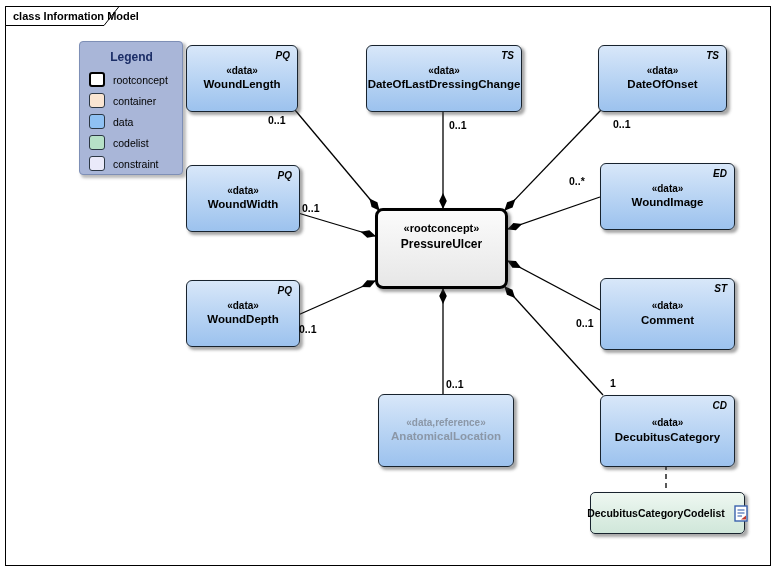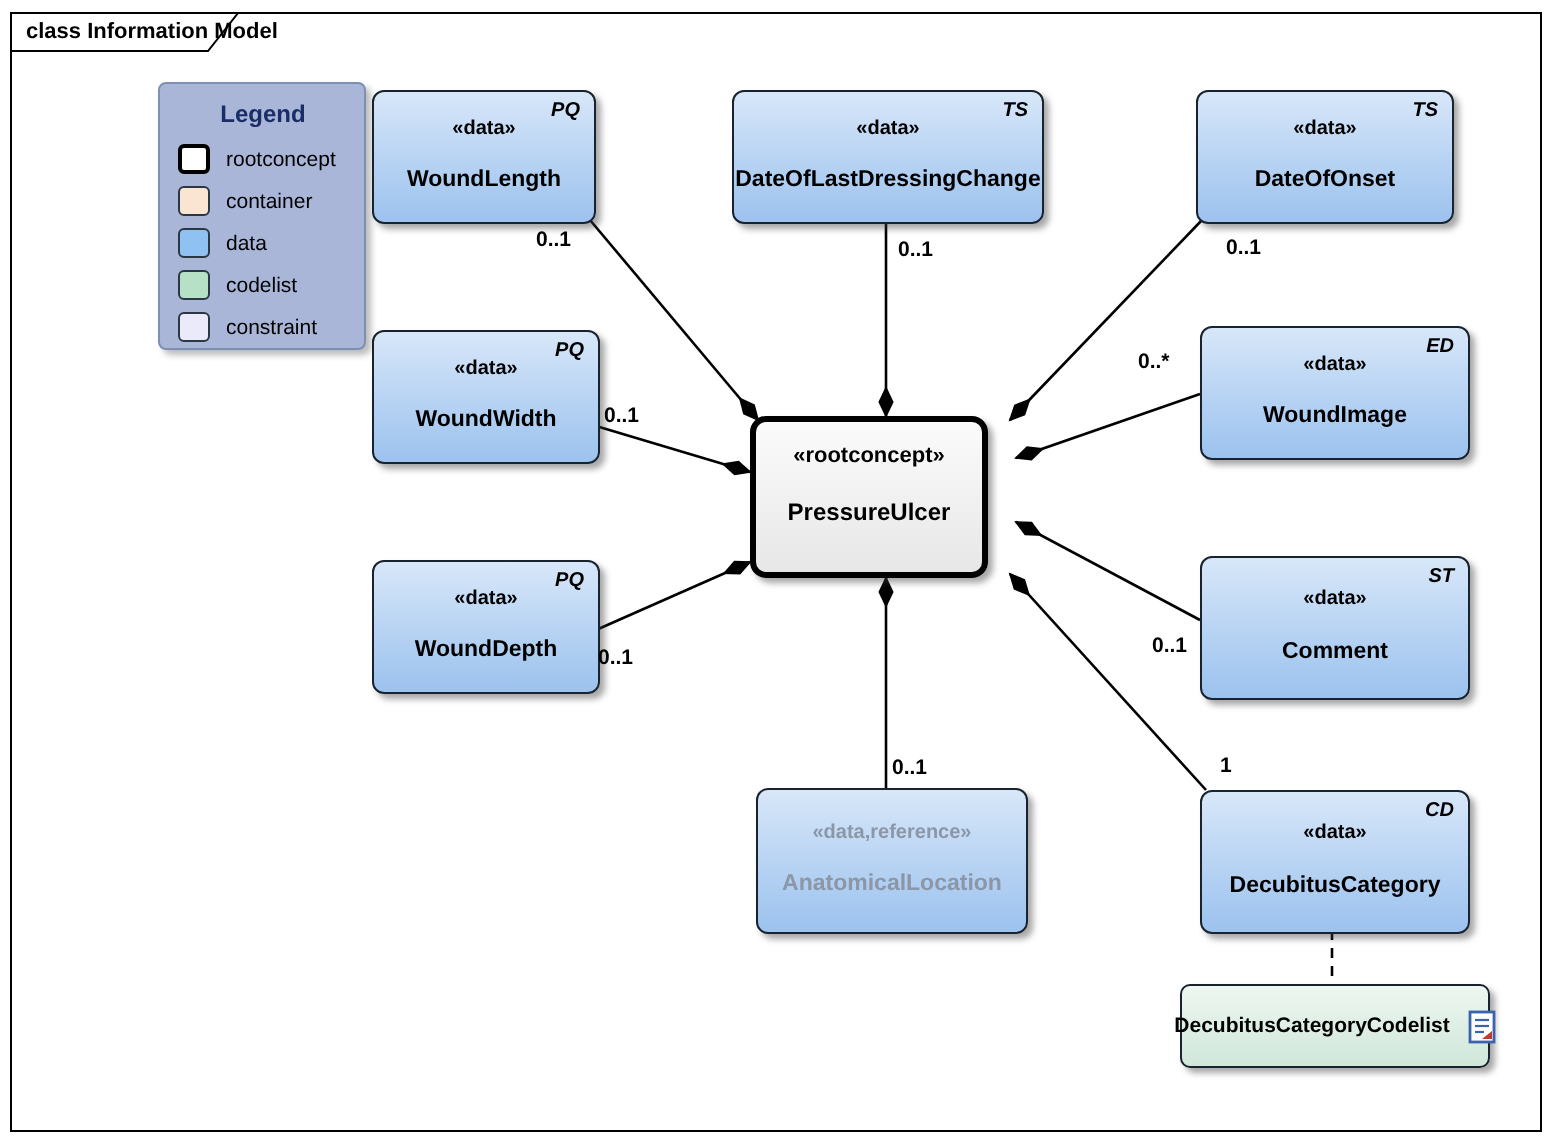--- a/index.html
+++ b/index.html
@@ -13,21 +13,21 @@
   .frame-tab-label{
     position:absolute;left:13px;top:10px;font-size:11px;font-weight:bold;white-space:nowrap;
   }
   
   #connectors{position:absolute;left:0;top:0;z-index:1;}
   
   .node{
     position:absolute;z-index:2;border-radius:6px;border:1px solid #18232e;
     box-shadow:2.5px 2.5px 3px rgba(60,60,60,.45);
     display:flex;flex-direction:column;align-items:center;justify-content:center;
-    text-align:center;line-height:1.35;gap:12px;
+    text-align:center;line-height:1.35;
   }
   .node.data{background:linear-gradient(180deg,#d8e7f9 0%,#bcd6f4 45%,#9cc2ee 100%);}
   .node.root{
     background:linear-gradient(180deg,#fbfbfb 0%,#efefef 60%,#e7e7e7 100%);
     border:3px solid #000;border-radius:8px;
   }
   .node.codelist{
     background:linear-gradient(180deg,#eef7f1 0%,#ddeee4 55%,#d0e7da 100%);
     flex-direction:row;gap:9px;border-radius:5px;
   }
@@ -156,21 +156,21 @@
     <span class="type-tag">CD</span>
     <div class="stereo">«data»</div>
     <div class="nname">DecubitusCategory</div>
   </div>
 
   <div class="node data ref" style="left:378px;top:394px;width:134px;height:71px">
     <div class="stereo">«data,reference»</div>
     <div class="nname">AnatomicalLocation</div>
   </div>
 
-  <div class="node root" style="left:375px;top:208px;width:119px;height:81px;justify-content:flex-start;padding-top:10px;box-sizing:border-box">
+  <div class="node root" style="left:375px;top:208px;width:133px;height:81px;justify-content:flex-start;padding-top:10px;box-sizing:border-box">
     <div class="stereo">«rootconcept»</div>
     <div class="nname">PressureUlcer</div>
   </div>
 
   <div class="node codelist" style="left:590px;top:492px;width:153px;height:40px">
     <div class="nname" style="font-size:10.5px">DecubitusCategoryCodelist</div>
     <svg class="doc-icon" width="14" height="17" viewBox="0 0 14 17">
       <rect x="1" y="1" width="12" height="15" fill="#ffffff" stroke="#3a62ad" stroke-width="1.4"></rect>
       <line x1="3.5" y1="5" x2="10.5" y2="5" stroke="#3a62ad" stroke-width="1.1"></line>
       <line x1="3.5" y1="8" x2="10.5" y2="8" stroke="#3a62ad" stroke-width="1.1"></line>

